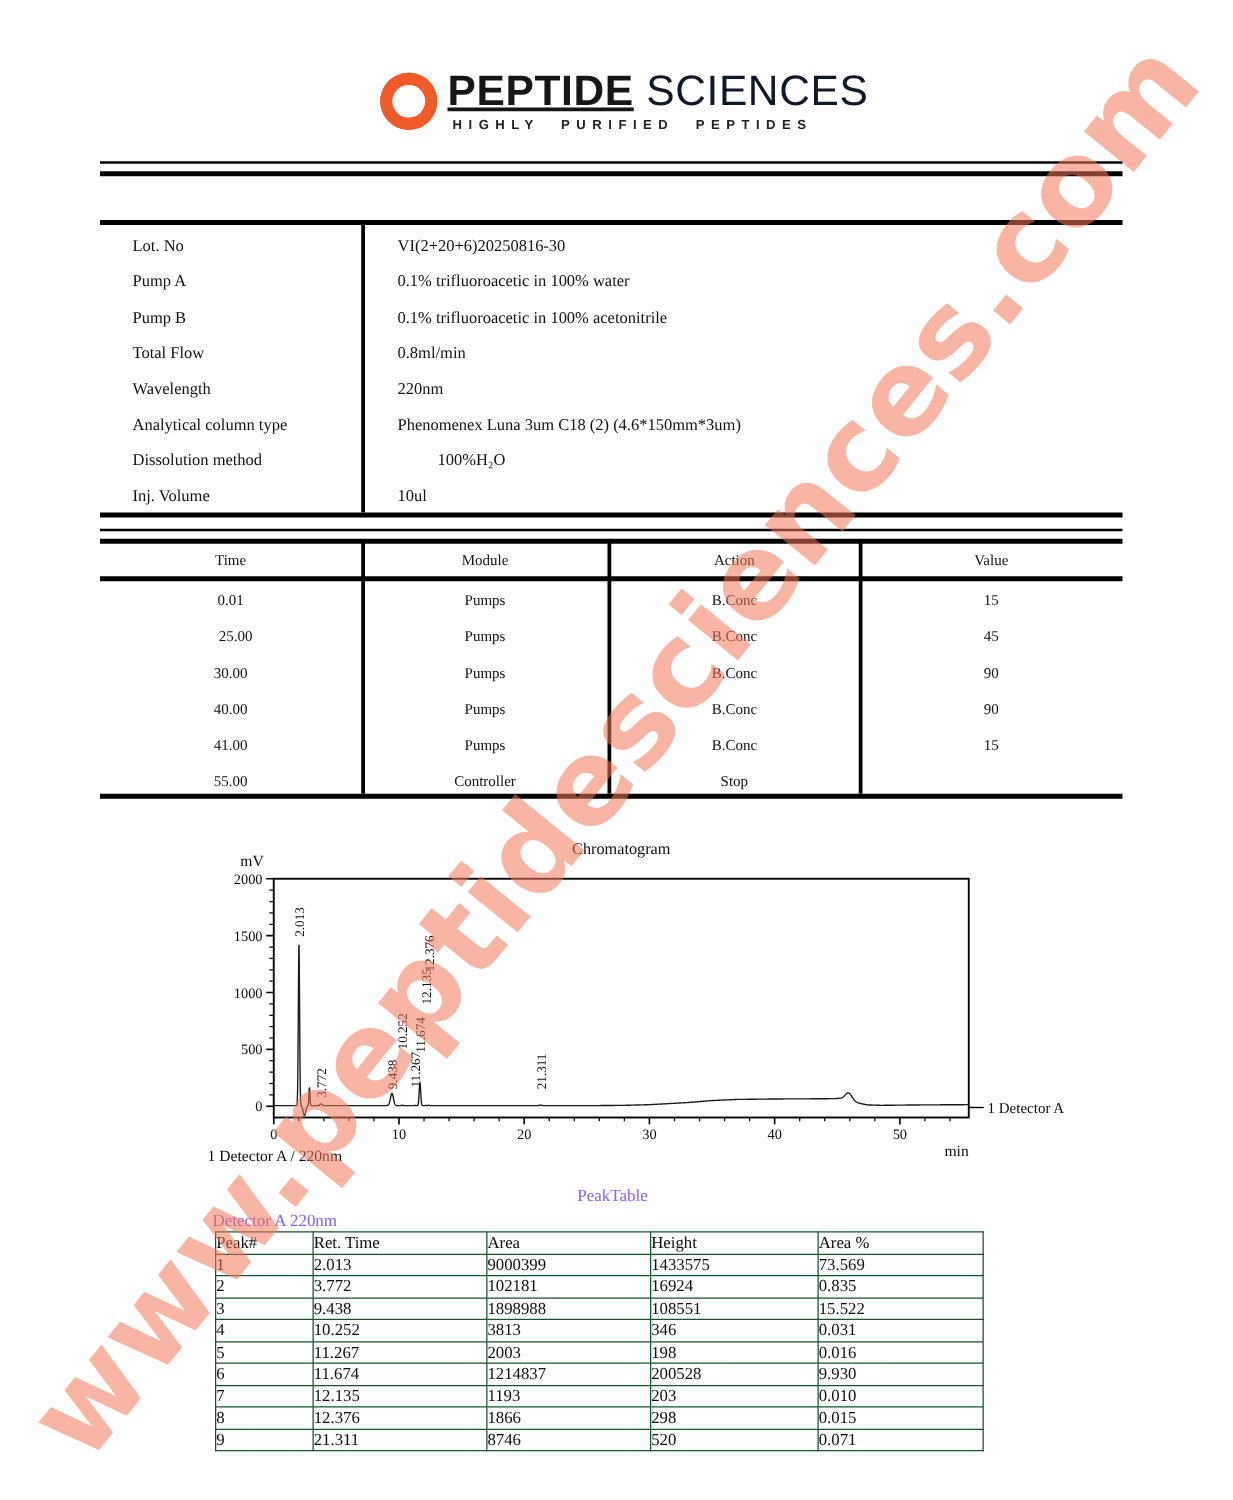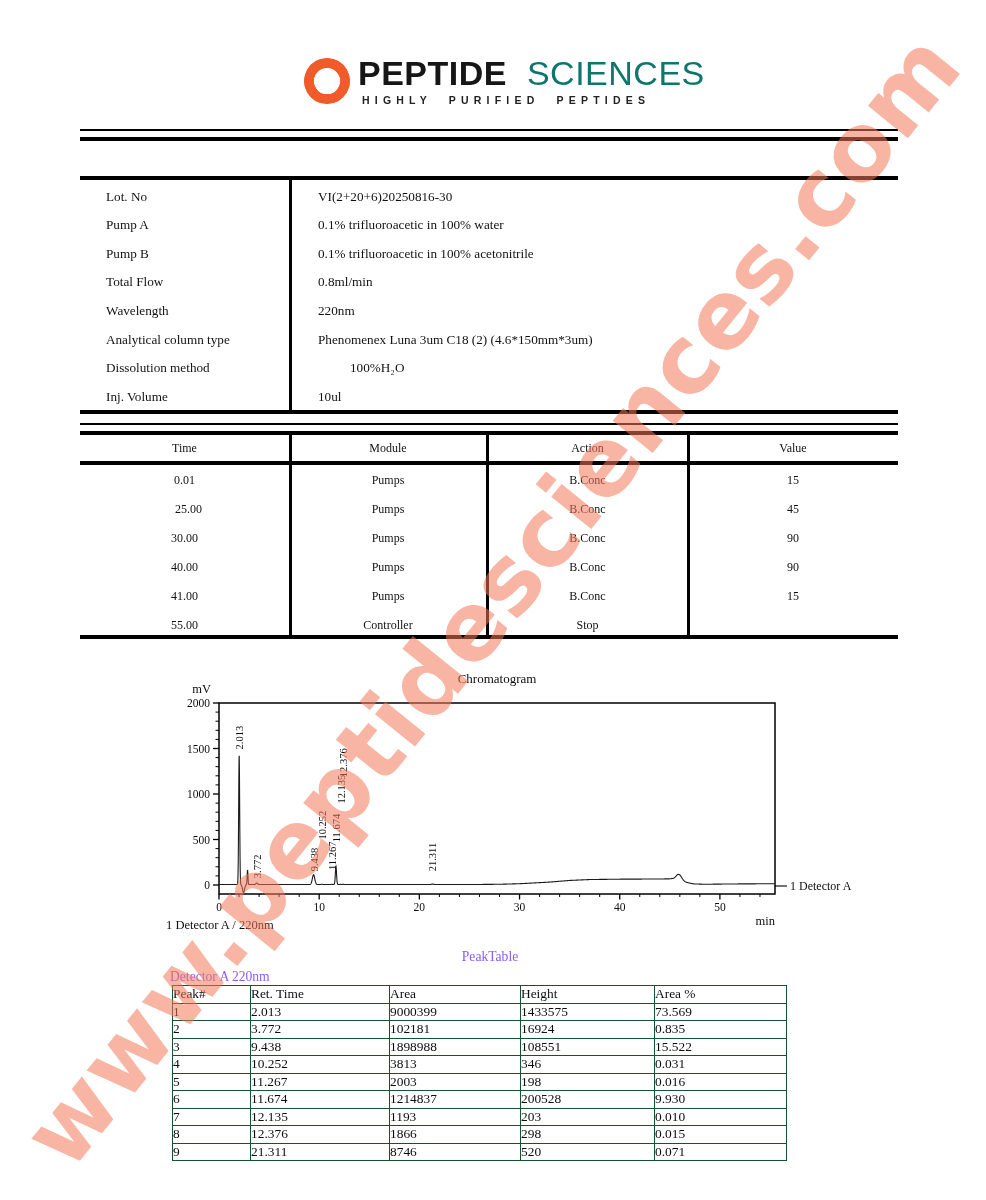--- a/index.html
+++ b/index.html
@@ -8,22 +8,22 @@
     font-family:"Liberation Serif", serif;color:#111;
   }
   .abs{position:absolute;}
   
   .rule{position:absolute;background:#000;}
   
   .logo-wrap{position:absolute;left:296px;top:50px;width:400px;height:62px;}
   .logo-icon{position:absolute;left:5px;top:3px;}
   .brand{position:absolute;left:62px;top:4px;font-family:"Liberation Sans",sans-serif;
          font-size:34px;letter-spacing:.5px;color:#161616;white-space:nowrap;}
-  .brand b{font-weight:700;}
-  .brand span{font-weight:400;color:#0f766e;margin-left:10px;}
+  .brand b{font-weight:700;text-decoration:underline;}
+  .brand span{font-weight:400;color:#0f172a;}
   .tagline{position:absolute;left:66px;top:44px;font-family:"Liberation Sans",sans-serif;
            font-size:10.5px;font-weight:700;letter-spacing:5.2px;word-spacing:9px;color:#222;white-space:nowrap;}
   
   .si-title{position:absolute;left:80px;width:818px;text-align:center;font-size:13.5px;}
   .si-row{position:absolute;left:97px;width:818px;height:29px;display:flex;align-items:center;font-size:13.2px;}
   .si-row .lbl{padding-left:9px;width:201px;}
   .si-row .val{padding-left:11px;}
   
   .pt-cell{position:absolute;font-size:12px;text-align:center;}
   

